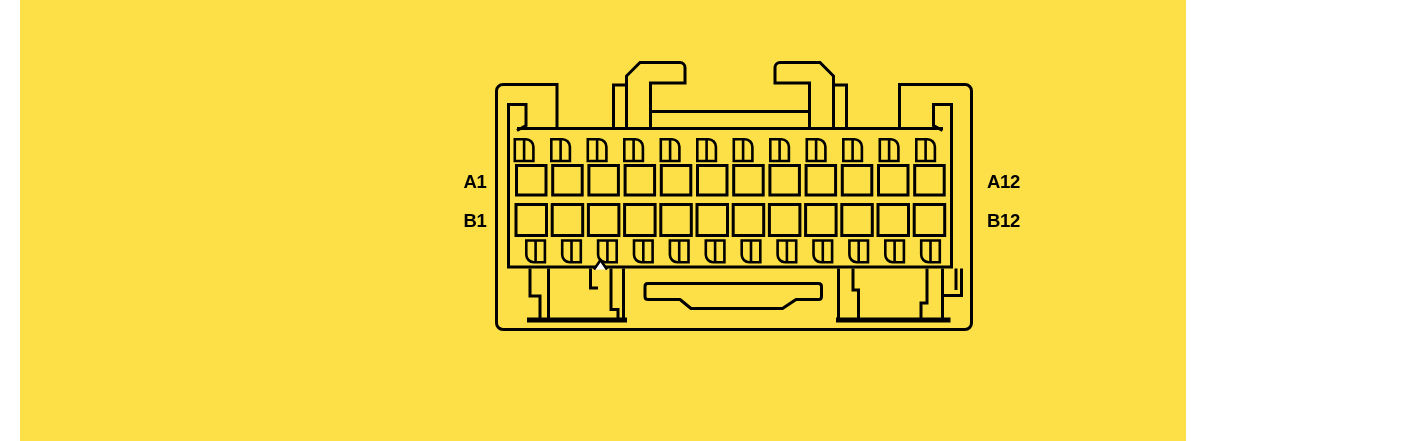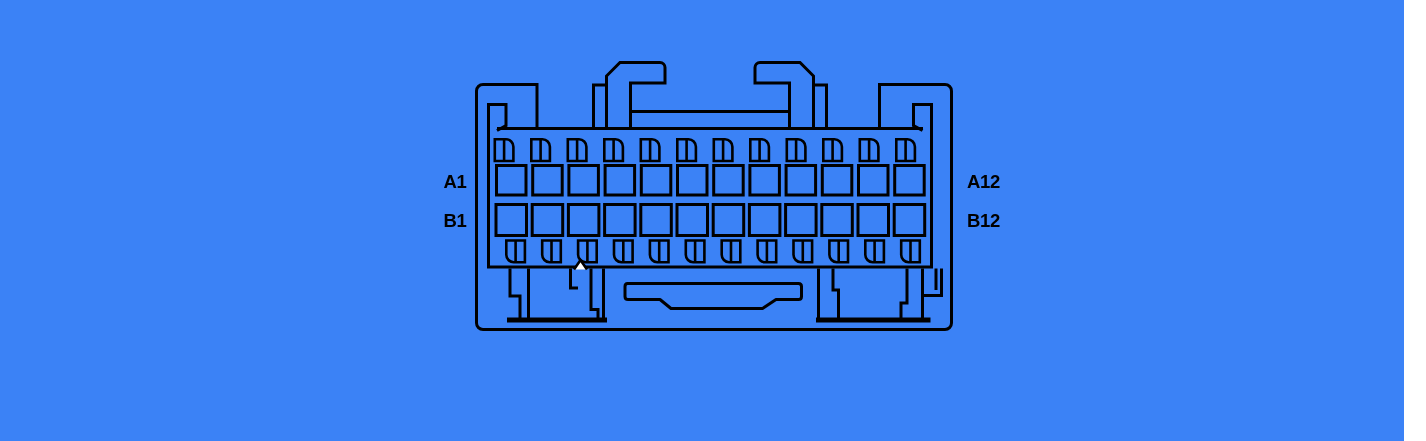--- a/index.html
+++ b/index.html
@@ -1,22 +1,23 @@
 <!DOCTYPE html>
 <html><head>
 <meta charset="utf-8">
 <style>
   html, body { margin: 0; padding: 0; background: #ffffff; }
   .canvas {
     position: relative;
-    width: 1404px;
+    width: 1166px;
     height: 441px;
-    background: #3b82f6;
+    background: #fde047;
     overflow: hidden;
     font-family: "Liberation Sans", sans-serif;
+    margin-left: 20px;
   }
   svg.diagram { position: absolute; left: 0; top: 0; }
   .pin-label {
     font-family: "Liberation Sans", sans-serif;
     font-weight: bold;
     font-size: 18.5px;
     letter-spacing: -0.3px;
     fill: #000000;
   }
 </style>

